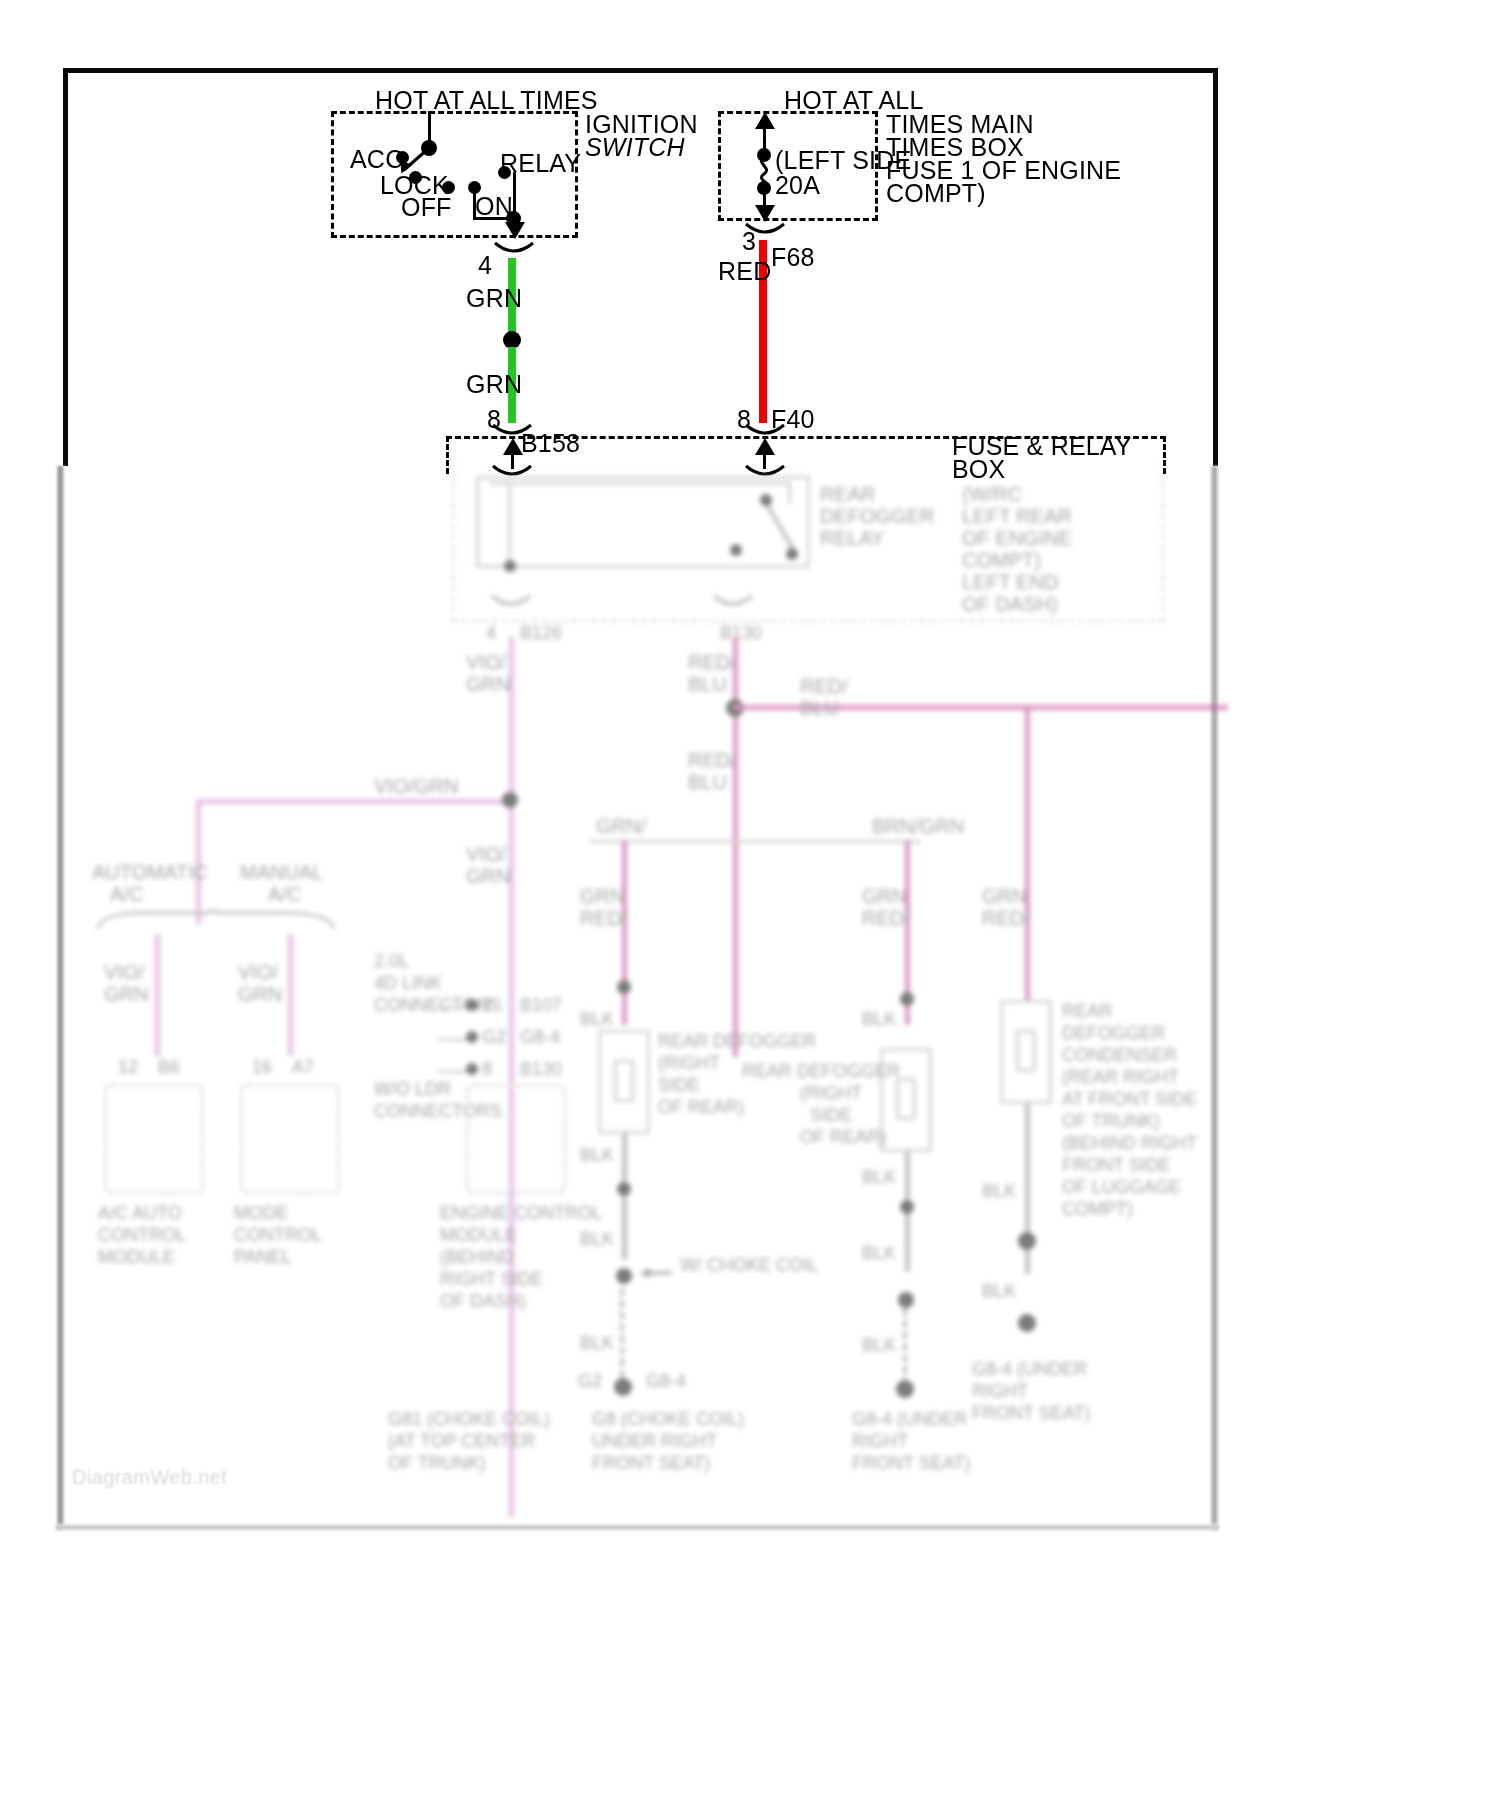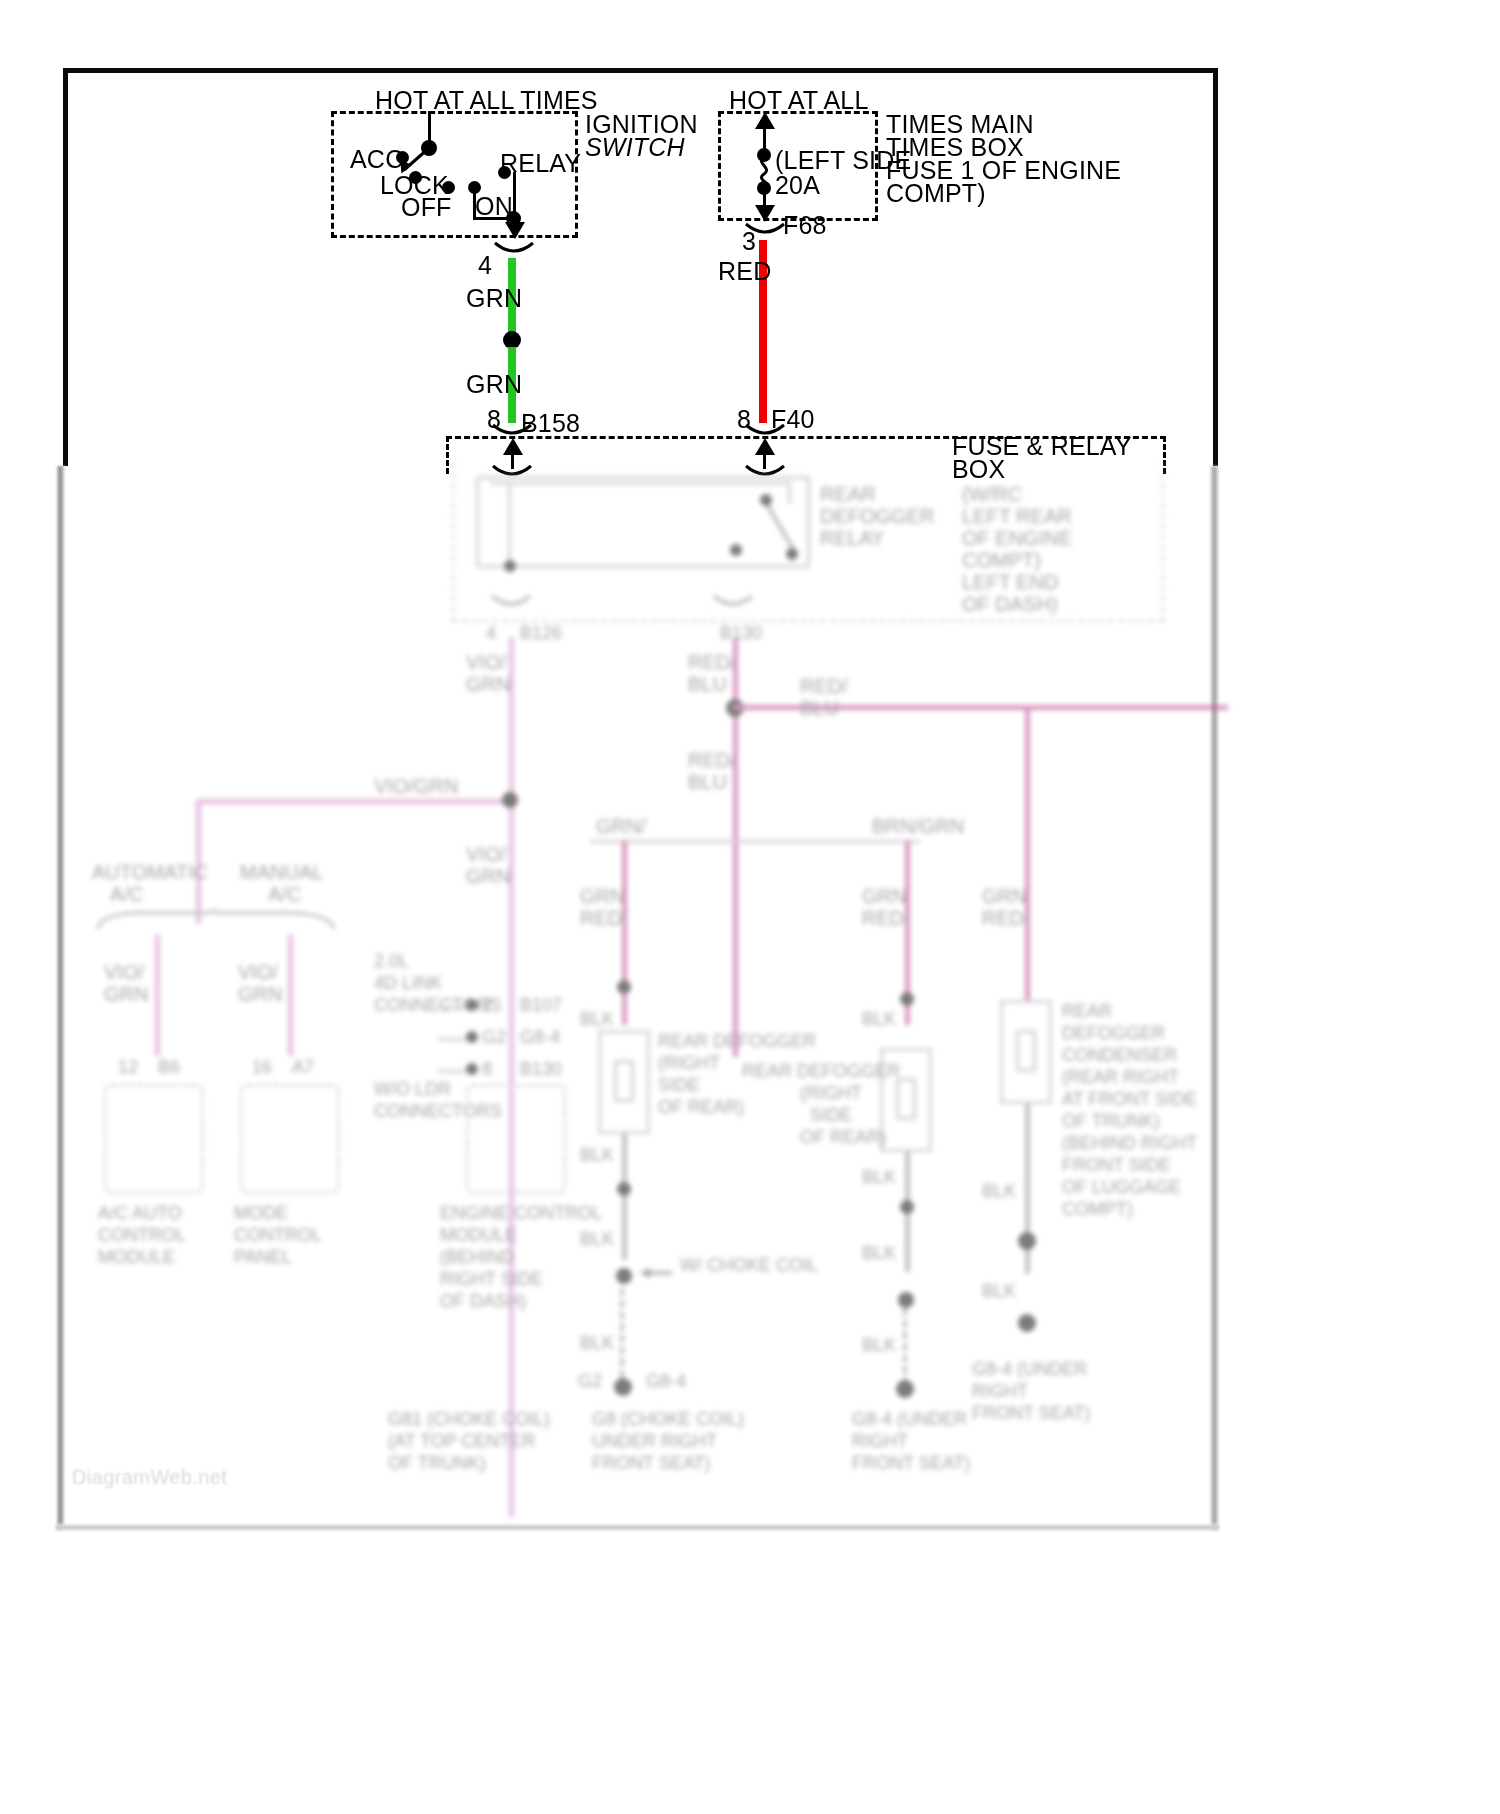--- a/index.html
+++ b/index.html
@@ -128,21 +128,21 @@
 
   <div class="txt lbl-lg" style="left:585px;top:111px;">IGNITION</div>
   <div class="txt lbl-lg" style="left:585px;top:134px;font-style:italic;">SWITCH</div>
 
   <div class="wire w-grn-dash" style="left:508px;top:258px;width:8px;height:76px;"></div>
   <div class="txt lbl-lg" style="left:466px;top:285px;">GRN</div>
   <div class="dot" style="left:503px;top:331px;width:18px;height:18px;"></div>
   <div class="wire w-grn" style="left:508px;top:347px;width:8px;height:76px;"></div>
   <div class="txt lbl-lg" style="left:466px;top:371px;">GRN</div>
 
-  <div class="txt lbl-lg" style="left:729px;top:87px;">HOT AT ALL</div>
+  <div class="txt lbl-lg" style="left:784px;top:87px;">HOT AT ALL</div>
 
   <div class="dashbox" style="left:718px;top:111px;width:160px;height:110px;"></div>
 
   <div class="arrowhead arr-up" style="left:755px;top:112px;"></div>
   <div class="vline" style="left:763px;top:127px;height:25px;"></div>
   <div class="dot" style="left:757px;top:148px;width:14px;height:14px;"></div>
   <svg class="cup" style="left:752px;top:156px;width:26px;height:32px;" viewBox="0 0 26 32">
     <path d="M12,1 C3,7 21,12 12,18 C3,24 21,27 12,31" fill="none" stroke="#000" stroke-width="3"></path>
   </svg>
   <div class="dot" style="left:757px;top:181px;width:14px;height:14px;"></div>
@@ -154,27 +154,27 @@
 
   <div class="txt lbl-lg" style="left:886px;top:111px;">TIMES MAIN</div>
   <div class="txt lbl-lg" style="left:886px;top:134px;">TIMES BOX</div>
   <div class="txt lbl-lg" style="left:886px;top:157px;">FUSE 1 OF ENGINE</div>
   <div class="txt lbl-lg" style="left:886px;top:180px;">COMPT)</div>
 
   <svg class="cup" style="left:744px;top:222px;width:42px;height:18px;" viewBox="0 0 42 18">
     <path d="M2,2 Q21,18 40,2" fill="none" stroke="#000" stroke-width="3"></path>
   </svg>
   <div class="txt lbl-lg" style="left:742px;top:228px;">3</div>
-  <div class="txt lbl-lg" style="left:771px;top:212px;margin-left:12px;">F68</div>
+  <div class="txt lbl-lg" style="left:771px;top:244px;">F68</div>
 
   <div class="wire w-red" style="left:759px;top:240px;width:8px;height:183px;"></div>
   <div class="txt lbl-lg" style="left:718px;top:258px;">RED</div>
 
   <div class="txt lbl-lg" style="left:487px;top:406px;">8</div>
-  <div class="txt lbl-lg" style="left:521px;top:410px;">B158</div>
+  <div class="txt lbl-lg" style="left:521px;top:430px;">B158</div>
   <svg class="cup" style="left:491px;top:423px;width:42px;height:18px;" viewBox="0 0 42 18">
     <path d="M2,2 Q21,18 40,2" fill="none" stroke="#000" stroke-width="3"></path>
   </svg>
 
   <div class="txt lbl-lg" style="left:737px;top:406px;">8</div>
   <div class="txt lbl-lg" style="left:771px;top:406px;">F40</div>
   <svg class="cup" style="left:744px;top:423px;width:42px;height:18px;" viewBox="0 0 42 18">
     <path d="M2,2 Q21,18 40,2" fill="none" stroke="#000" stroke-width="3"></path>
   </svg>
 

